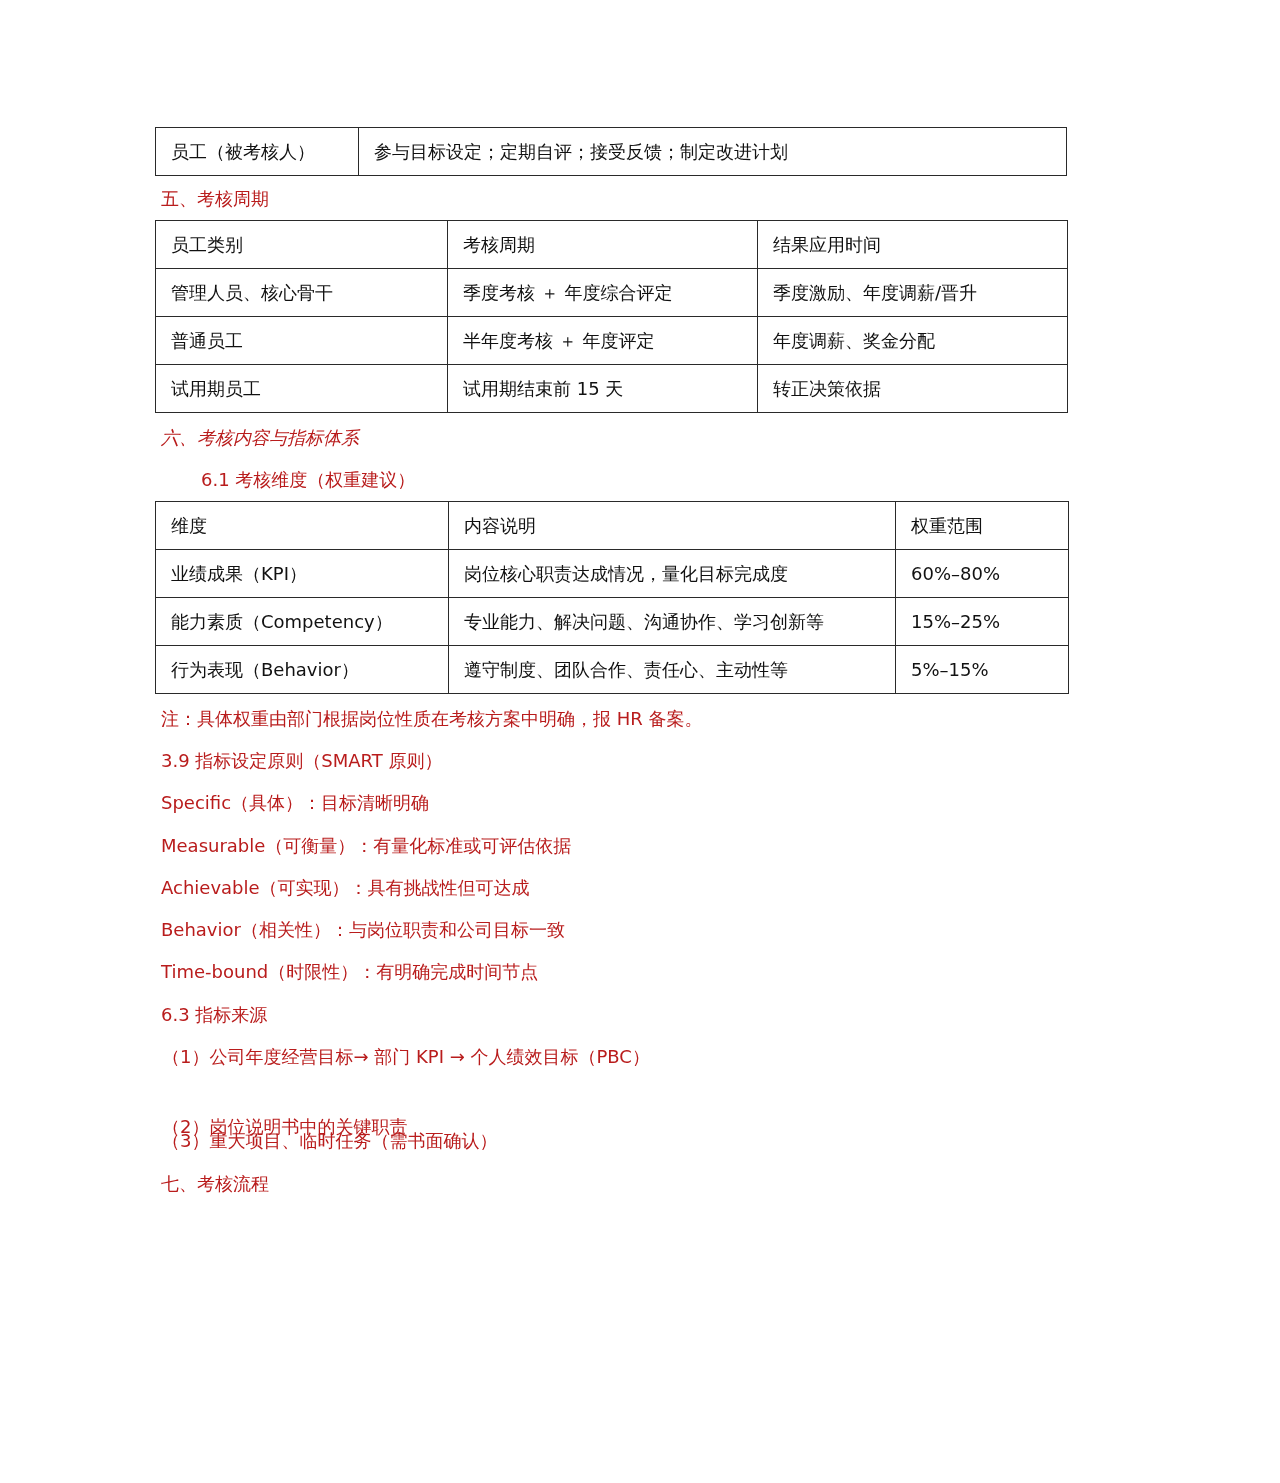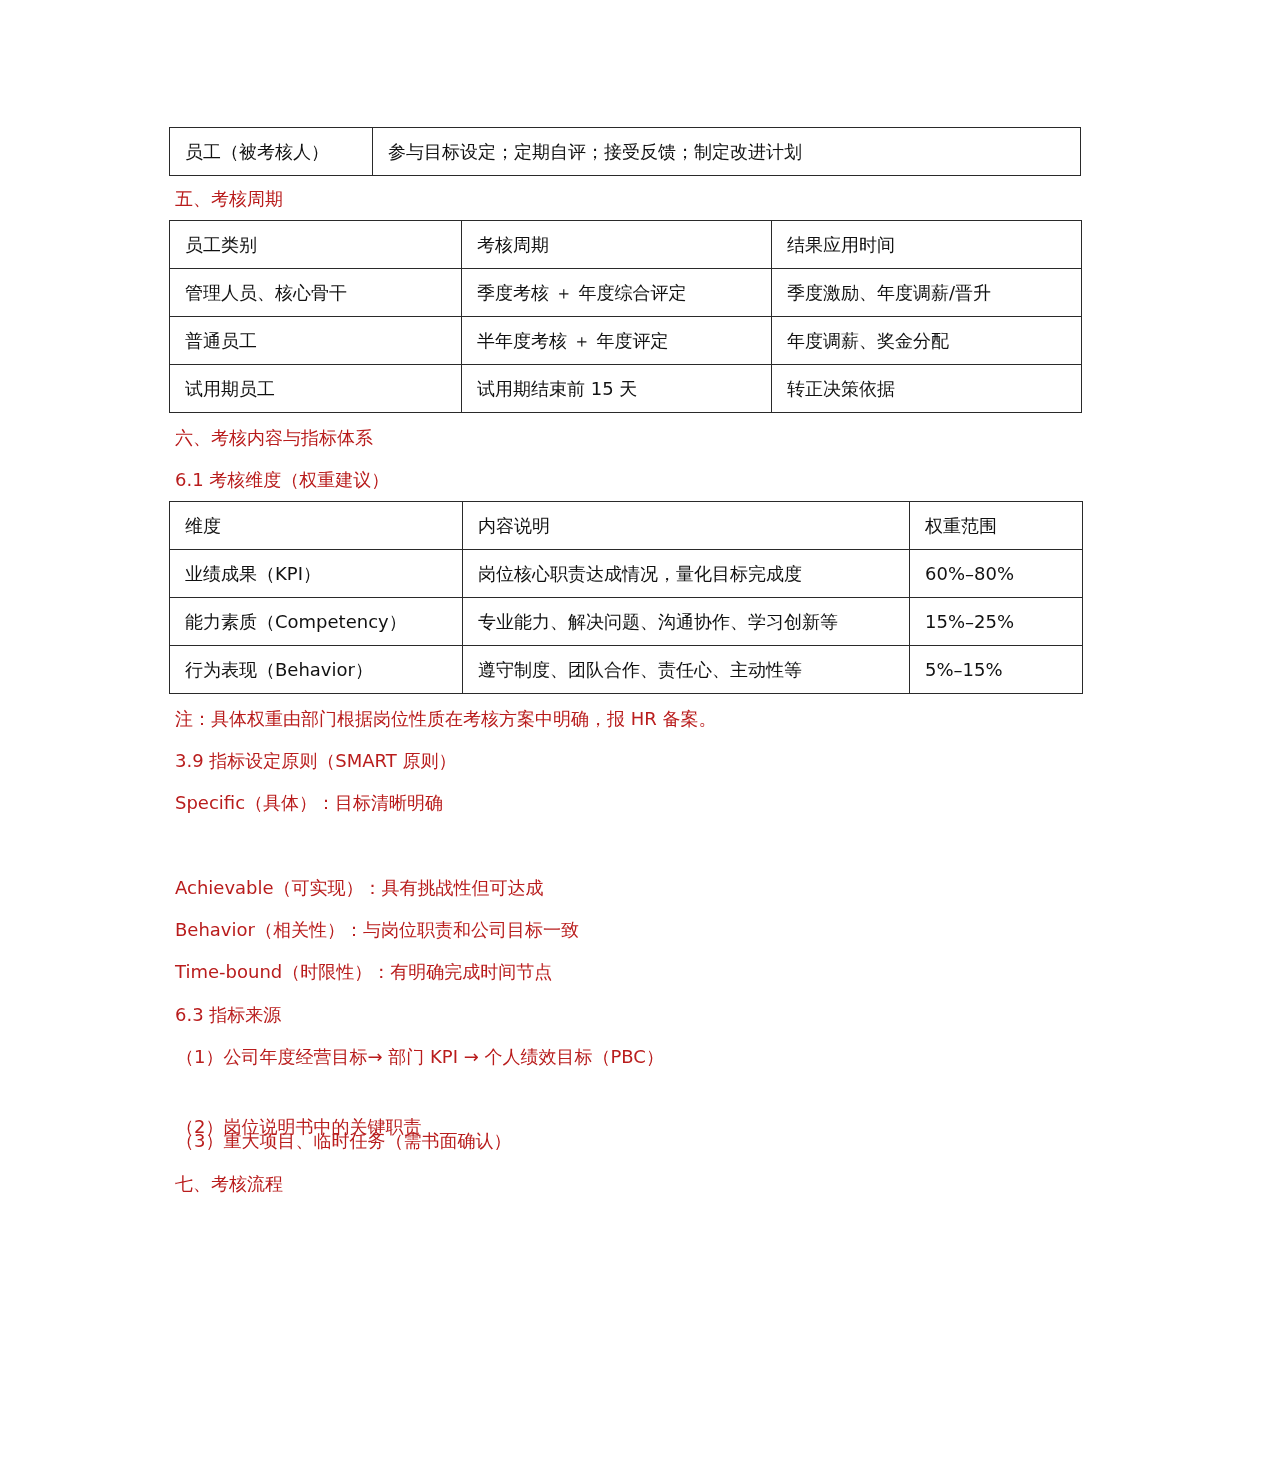--- a/index.html
+++ b/index.html
@@ -1,21 +1,21 @@
 <!DOCTYPE html>
 <html><head>
 <meta charset="utf-8">
 <style>
   html, body { margin: 0; padding: 0; background: #ffffff; }
   body {
     width: 1280px; height: 1483px; position: relative; overflow: hidden;
     font-family: "DejaVu Sans", "Liberation Sans", sans-serif;
     color: #111111;
   }
-  .page { position: absolute; left: 16px; top: 0; width: 1140px; height: 1483px; }
+  .page { position: absolute; left: 2px; top: 0; width: 1140px; height: 1483px; }
   table {
     position: absolute; border-collapse: collapse; table-layout: fixed;
     font-size: 18px; color: #111;
   }
   td {
     border: 1.5px solid #2a2a2a; padding: 0 0 0 15px; height: 47px;
     vertical-align: middle; white-space: nowrap; overflow: hidden;
   }
   .para {
     position: absolute; left: 159px; font-size: 18px; line-height: 24px;
@@ -66,22 +66,22 @@
       <td>年度调薪、奖金分配</td>
     </tr>
     <tr>
       <td>试用期员工</td>
       <td>试用期结束前 15 天</td>
       <td>转正决策依据</td>
     </tr>
   </tbody>
     </table>
 
-  <div class="para" style="top:426px;">六、考核内容与指标体系</div>
-  <div class="para" style="top:468px;">6.1 考核维度（权重建议）</div>
+  <div class="para" style="top:426px;font-style:italic;">六、考核内容与指标体系</div>
+  <div class="para" style="top:468px;margin-left:40px;">6.1 考核维度（权重建议）</div>
 
   <table style="left:153px; top:501px; width:913px;">
     <colgroup>
         <col style="width:293px">
         <col style="width:447px">
         <col style="width:173px">
       </colgroup>
     <tbody>
         <tr>
       <td>维度</td>
@@ -103,20 +103,21 @@
       <td>遵守制度、团队合作、责任心、主动性等</td>
       <td>5%–15%</td>
     </tr>
   </tbody>
     </table>
 
   <div class="para" style="top:707px;">注：具体权重由部门根据岗位性质在考核方案中明确，报 HR 备案。</div>
 
   <div class="para" style="top:749px;">3.9 指标设定原则（SMART 原则）</div>
   <div class="para" style="top:791px;">Specific（具体）：目标清晰明确</div>
+  <div class="para" style="top:834px;">Measurable（可衡量）：有量化标准或可评估依据</div>
   <div class="para" style="top:876px;">Achievable（可实现）：具有挑战性但可达成</div>
   <div class="para" style="top:918px;">Behavior（相关性）：与岗位职责和公司目标一致</div>
   <div class="para" style="top:960px;">Time-bound（时限性）：有明确完成时间节点</div>
 
   <div class="para" style="top:1003px;">6.3 指标来源</div>
   <div class="para indent" style="top:1045px;">（1）公司年度经营目标→ 部门 KPI → 个人绩效目标（PBC）</div>
   <div class="para indent" style="top:1087px;margin-top:28px;">（2）岗位说明书中的关键职责</div>
   <div class="para indent" style="top:1129px;">（3）重大项目、临时任务（需书面确认）</div>
 
   <div class="para" style="top:1172px;">七、考核流程</div>

